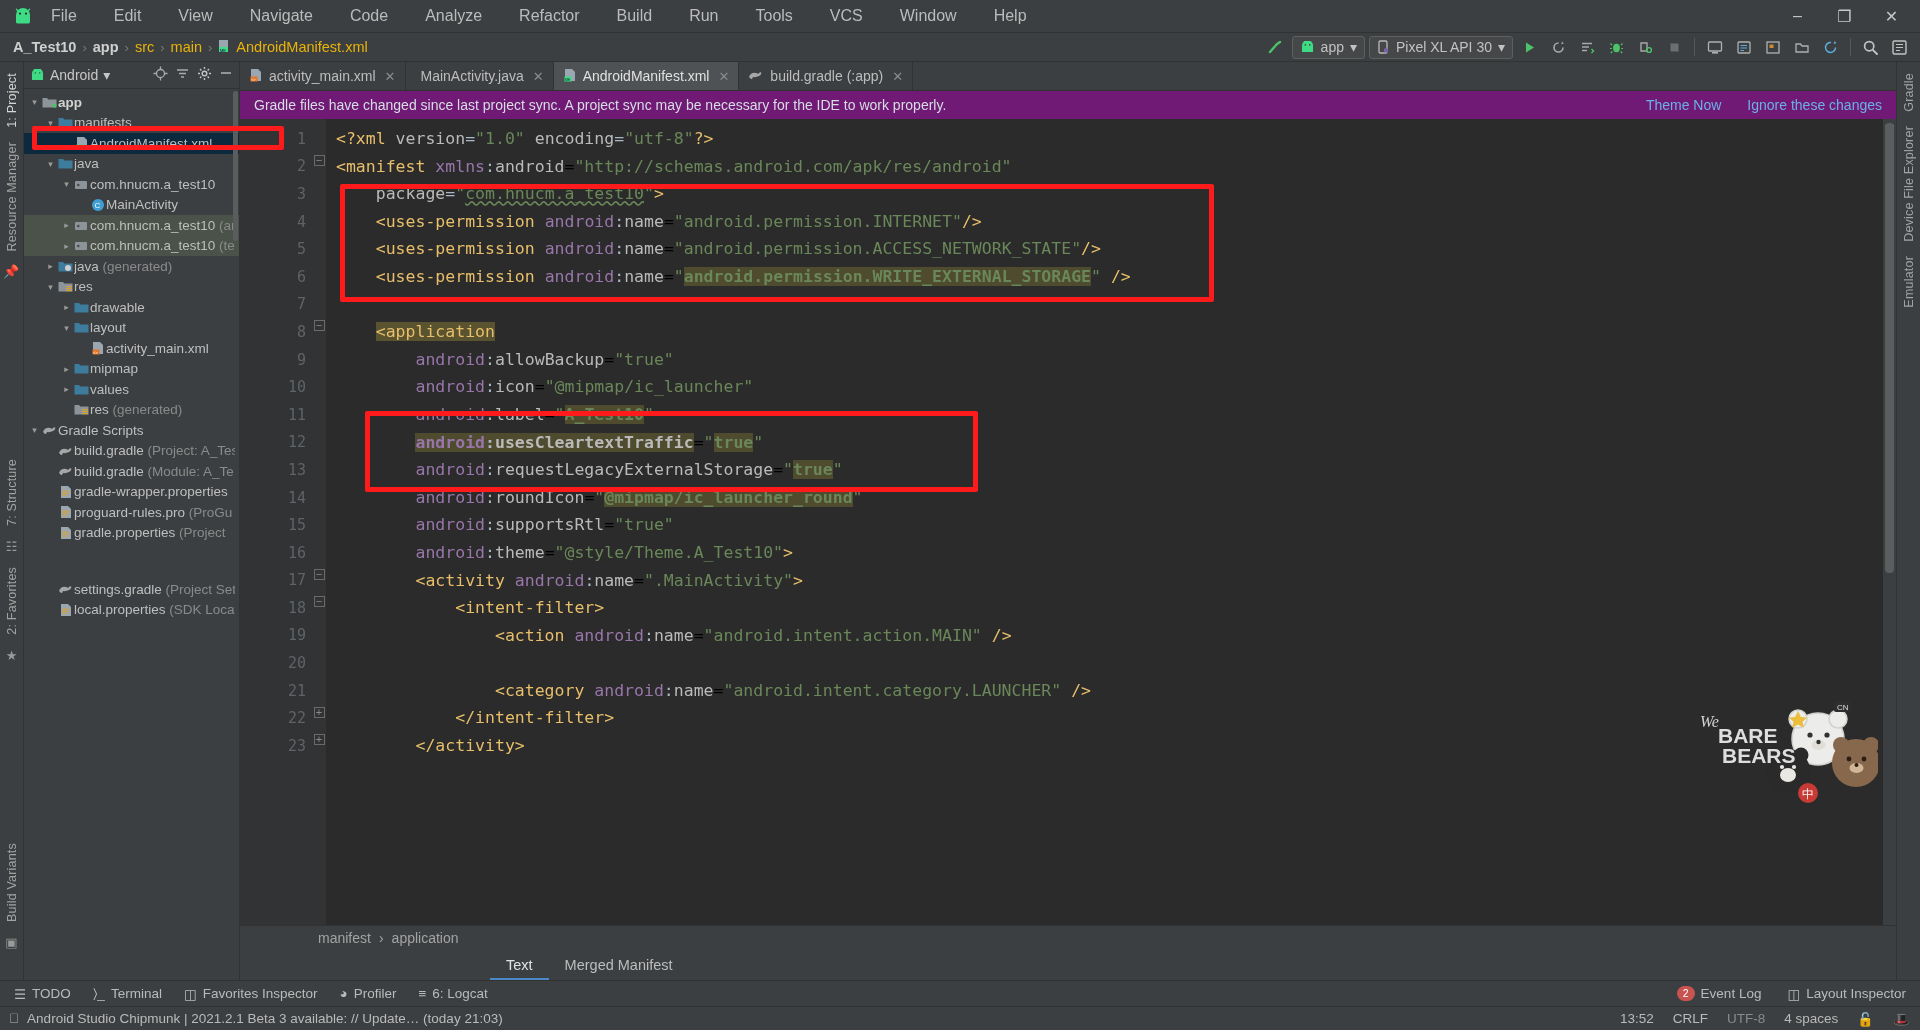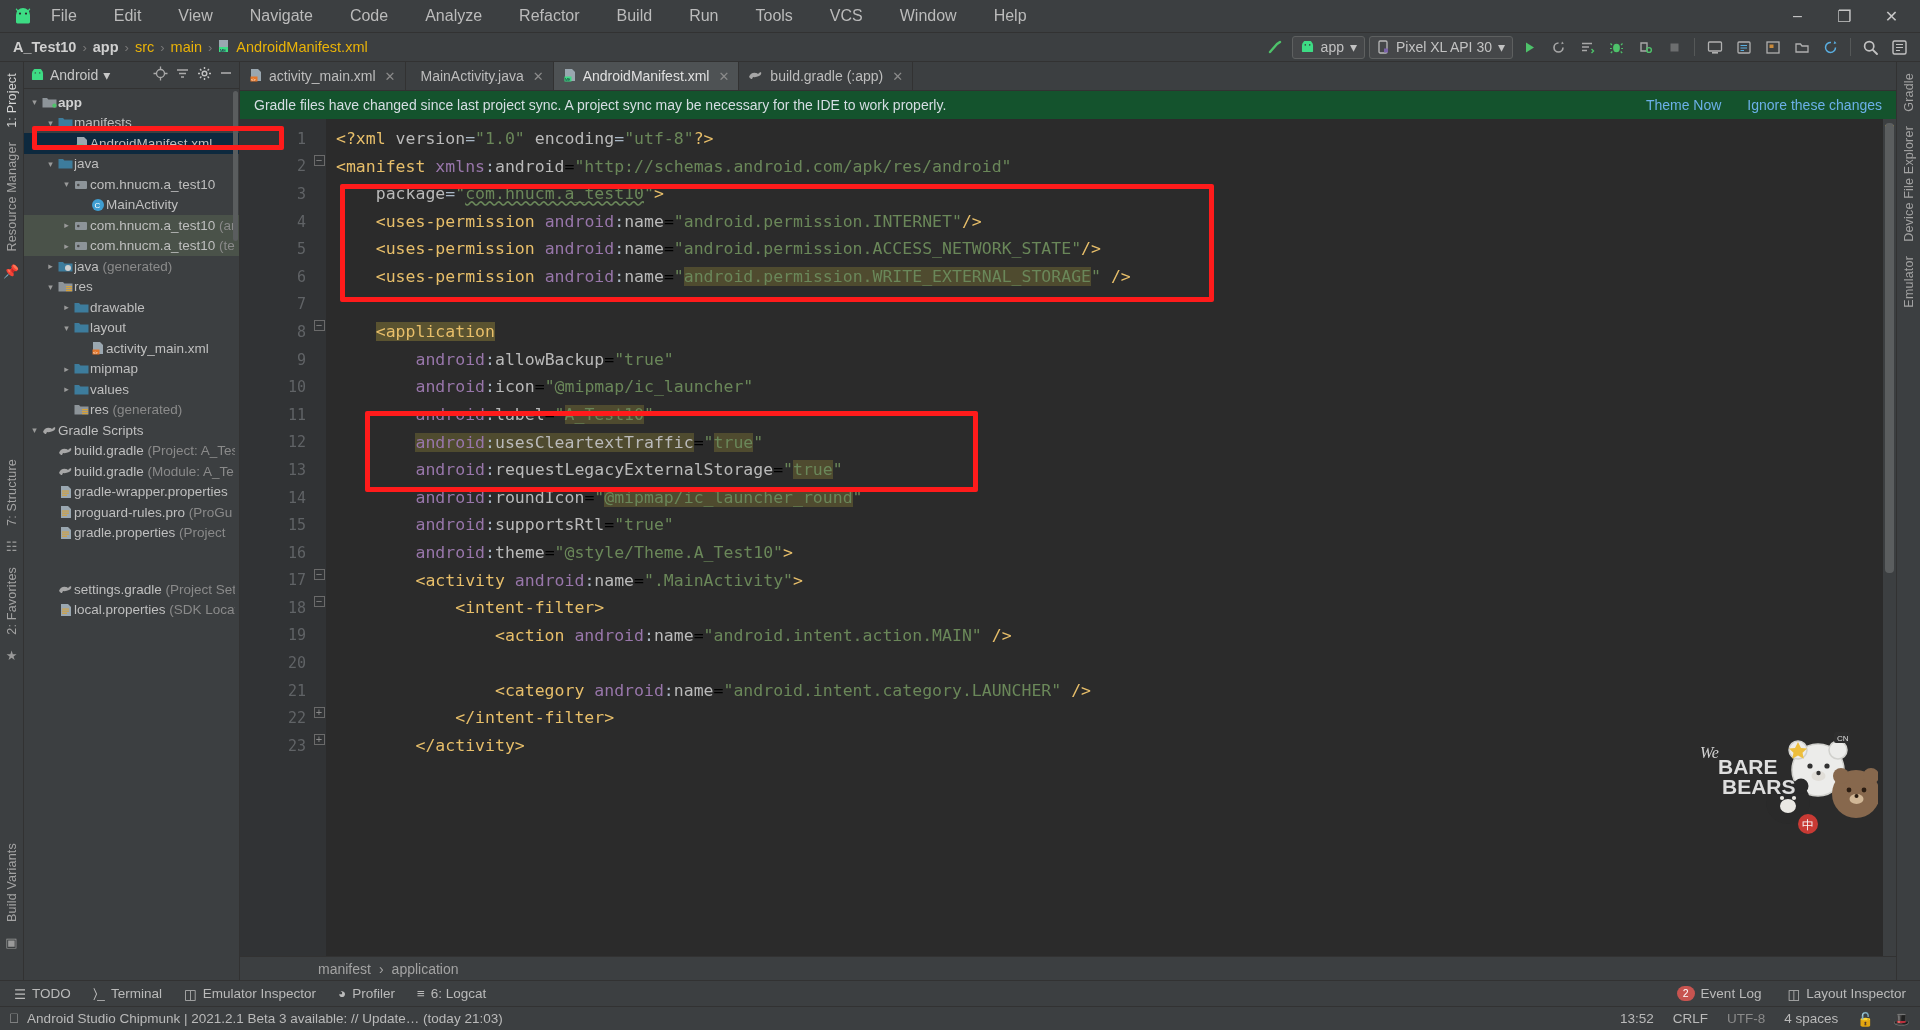--- a/index.html
+++ b/index.html
@@ -94,21 +94,21 @@
 
   .tabbar { height: 29px; background: #3c3f41; display: flex; align-items: stretch; border-bottom:1px solid #323232; }
   .etab {
     display: flex; align-items: center; gap: 6px; padding: 0 9px; font-size: 14px;
     color: #bdbdbd; border-right: 1px solid #323232; white-space: nowrap;
   }
   .etab.active { background: #4e5254; color: #e0e0e0; }
   .etab .x { color: #8b8b8b; font-size: 13px; margin-left: 3px; }
 
   .banner {
-    height: 28px; background: #14532d; display: flex; align-items: center;
+    height: 28px; background: #701a75; display: flex; align-items: center;
     padding: 14px 14px; font-size: 14px; color: #d6dde3;
   }
   .banner .links { margin-left: auto; display: flex; gap: 26px; }
   .banner a { color: #6cb0e8; text-decoration: none; }
 
   .editwrap { flex: 1; display: flex; min-height: 0; position: relative; }
 
   .gutter {
     width: 72px; background: #313335; color: #606366; font-size: 15px;
     font-family: "DejaVu Sans Mono", monospace; padding-top: 6px; flex: 0 0 72px; position: relative;
@@ -123,21 +123,21 @@
     font-size: 16.5px; padding-top: 6px; position: relative; overflow: hidden;
     white-space: pre;
   }
   .cline { height: 27.6px; line-height: 27.6px; padding-left: 10px; }
 
   .t-tag   { color: #e8bf6a; }
   .t-attr  { color: #9876aa; }
   .t-attr2 { color: #bababa; }
   .t-str   { color: #6a8759; }
   .t-punct { color: #a9b7c6; }
-  .hl      { background: #4f4b2f; }
+  .hl      { background: #4f4b2f; font-weight: bold; }
   .hl-app  { background: #5a5330; color:#e8bf6a; }
   .squig   { text-decoration: underline wavy #6a8759; text-decoration-skip-ink: none;}
 
   
   .markbar { width: 13px; background: #3c3f41; position: relative; flex: 0 0 13px; }
   .mk { position: absolute; right: 2px; width: 9px; height: 3px; }
   .mthumb { position:absolute; right:2px; width:9px; background:#5b5e5f; border-radius:4px;}
 
   
   .editcrumb {
@@ -851,20 +851,24 @@
           </svg>
         </div>
       </div>
 
       <div class="editcrumb">
         <span>manifest</span>
         <span>›</span>
         <span>application</span>
       </div>
 
+      <div class="bottabs">
+        <div class="btab active">Text</div>
+        <div class="btab">Merged Manifest</div>
+      </div>
     </div>
 
     <div class="vstrip-r">
       <div class="vtab">Gradle</div>
       <div class="spacer"></div>
       <div class="vtab">Device File Explorer</div>
       <div class="vtab">Emulator</div>
       <div style="height:20px"></div>
     </div>
   </div>
@@ -873,21 +877,21 @@
     <div class="tb-item">
       <span>☰</span>
       <span>TODO</span>
     </div>
     <div class="tb-item">
       <span>〉_</span>
       <span>Terminal</span>
     </div>
     <div class="tb-item">
       <span>◫</span>
-      <span>Emulator Inspector</span>
+      <span>Favorites Inspector</span>
     </div>
     <div class="tb-item">
       <span>◕</span>
       <span>Profiler</span>
     </div>
     <div class="tb-item">
       <span>≡</span>
       <span>6: Logcat</span>
     </div>
     <div class="tb-right">

